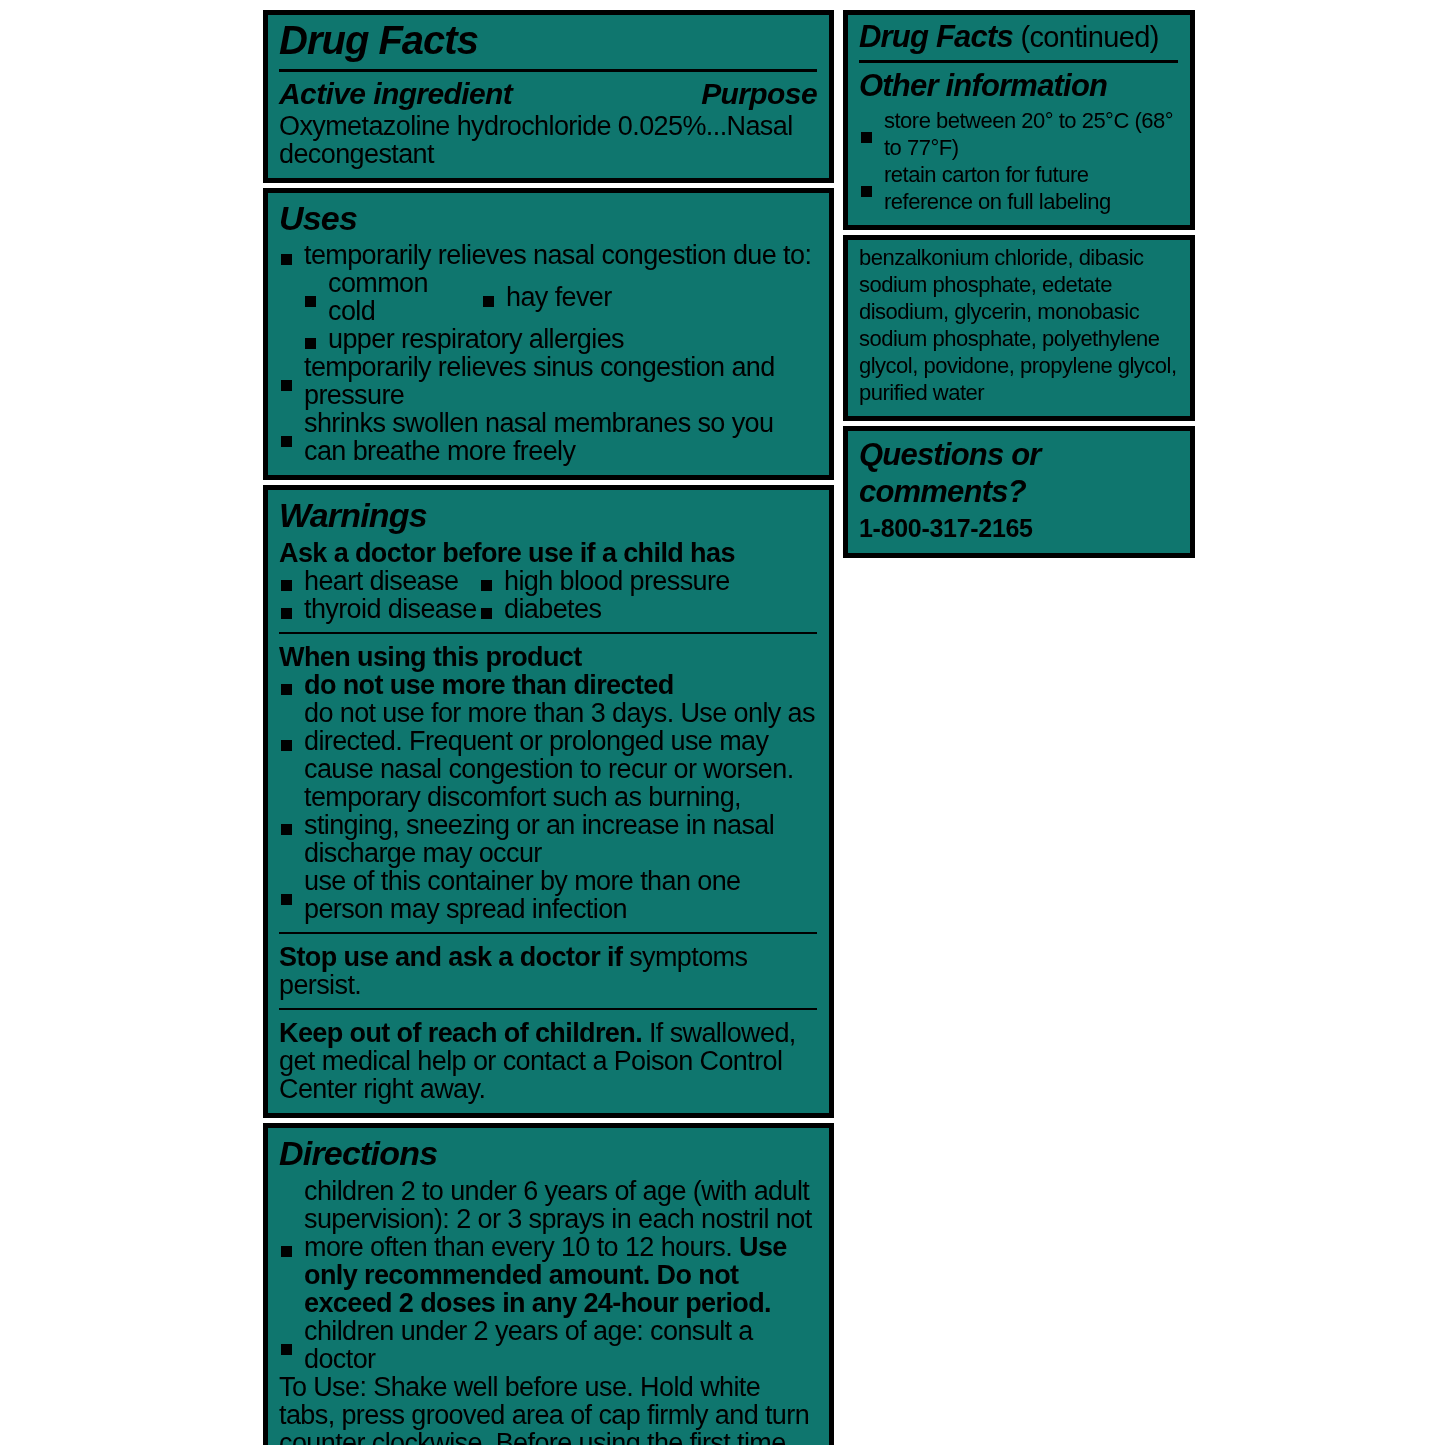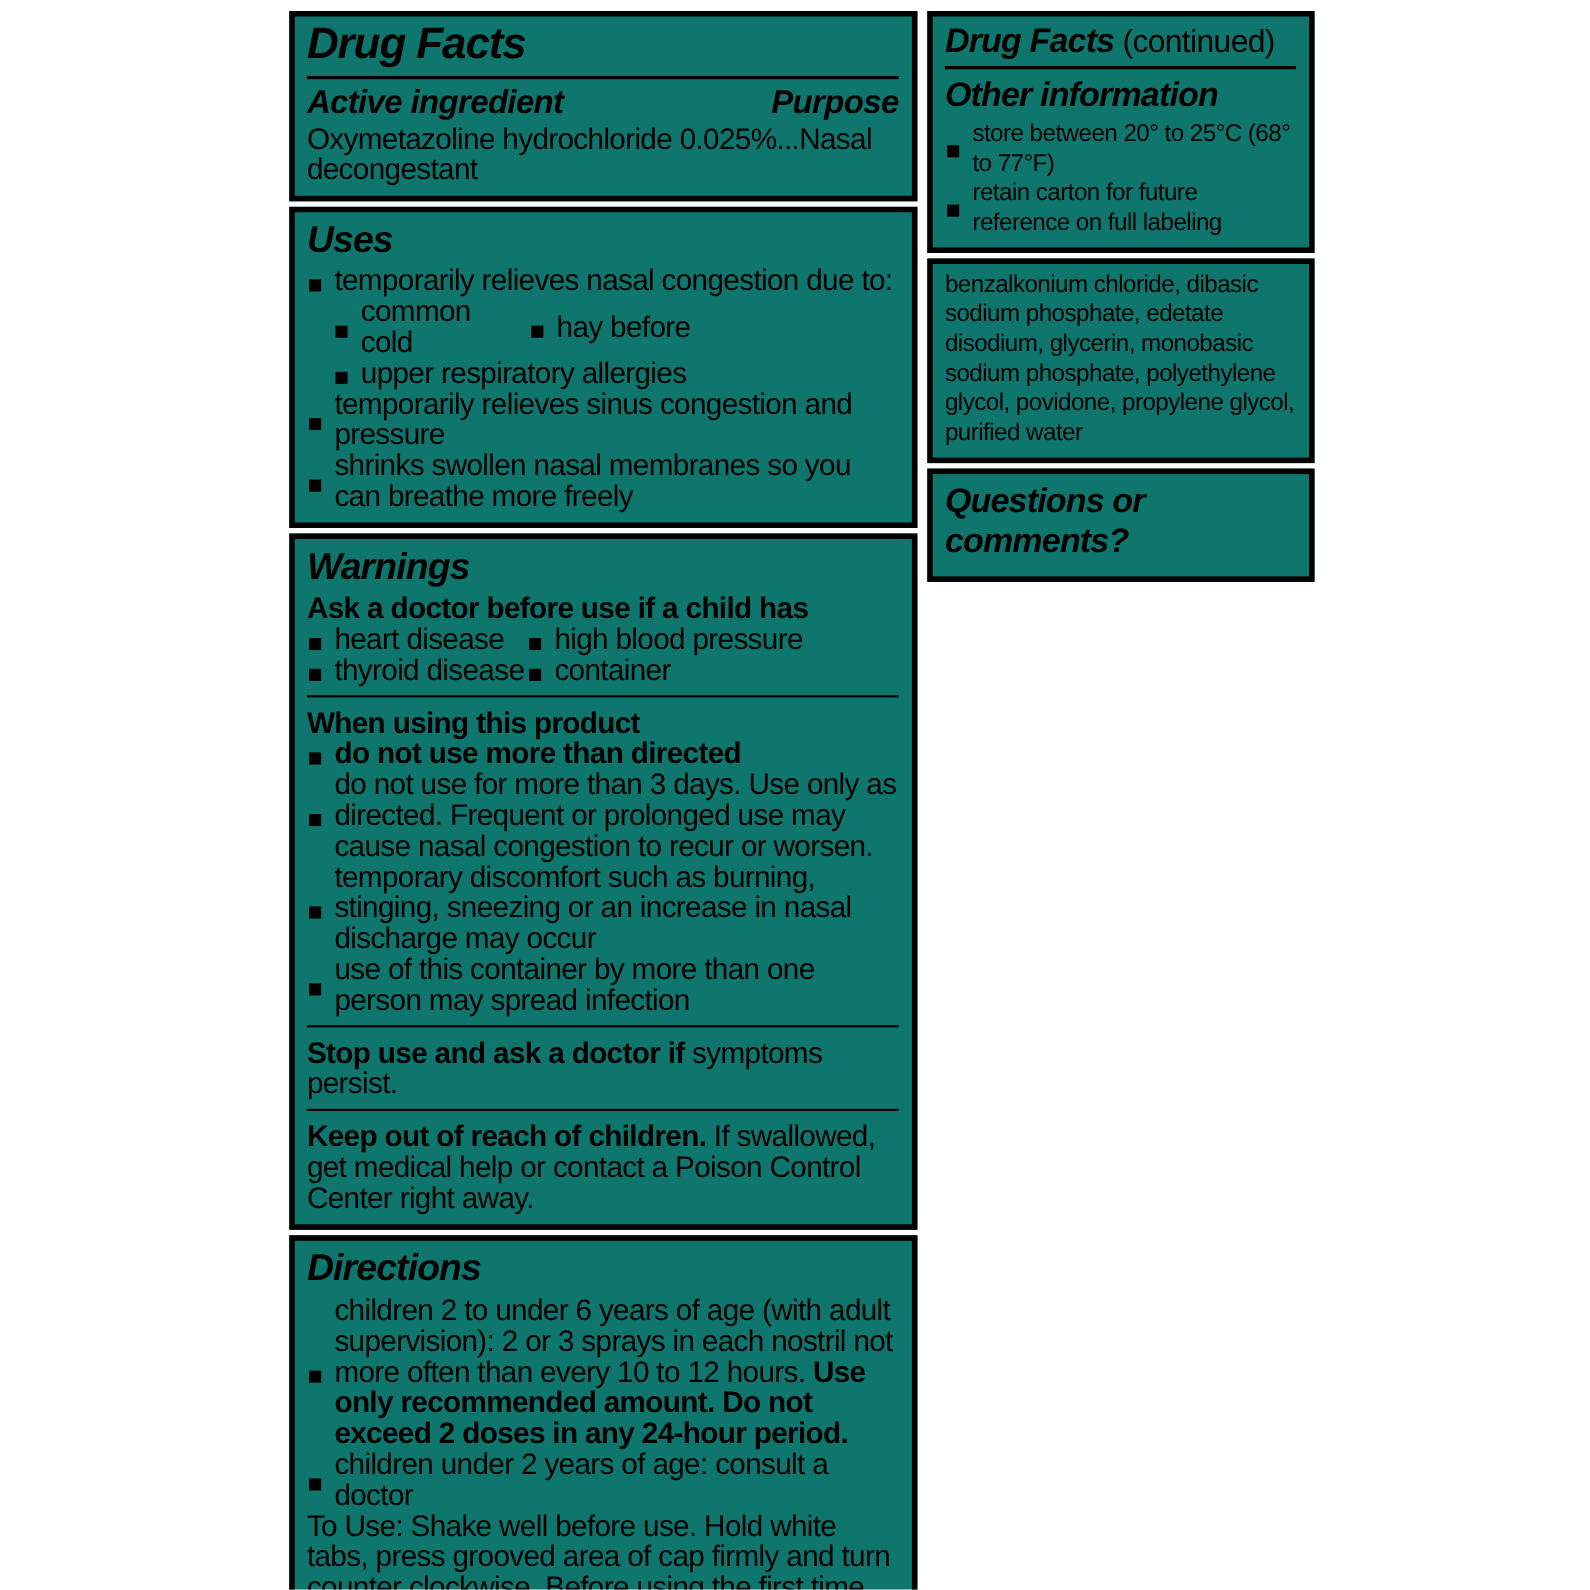--- a/index.html
+++ b/index.html
@@ -63,21 +63,21 @@
         <span class="sq"></span>
         <span>temporarily relieves nasal congestion due to:</span>
       </div>
       <div class="uses-subrow sub-ind">
         <div class="bul first">
           <span class="sq"></span>
           <span>common cold</span>
         </div>
         <div class="bul">
           <span class="sq"></span>
-          <span>hay before</span>
+          <span>hay fever</span>
         </div>
       </div>
       <div class="bul sub-ind">
         <span class="sq"></span>
         <span>upper respiratory allergies</span>
       </div>
       <div class="bul">
         <span class="sq"></span>
         <span>temporarily relieves sinus congestion and pressure</span>
       </div>
@@ -100,21 +100,21 @@
         <div class="bul">
           <span class="sq"></span>
           <span>high blood pressure</span>
         </div>
         <div class="bul">
           <span class="sq"></span>
           <span>thyroid disease</span>
         </div>
         <div class="bul">
           <span class="sq"></span>
-          <span>container</span>
+          <span>diabetes</span>
         </div>
       </div>
 
       <div class="rule"></div>
 
       <div><b>When using this product</b></div>
       <div class="bul">
         <span class="sq"></span>
         <b>do not use more than directed</b>
       </div>
@@ -177,14 +177,15 @@
       </div>
     </div>
   </div>
 
   <div class="box">
     <div class="r-body">benzalkonium chloride, dibasic sodium phosphate, edetate disodium, glycerin, monobasic sodium phosphate, polyethylene glycol, povidone, propylene glycol, purified water</div>
   </div>
 
   <div class="box">
     <div class="r-sec-h">Questions or comments?</div>
+    <div class="phone">1-800-317-2165</div>
   </div>
 </div>
 
 </body></html>

